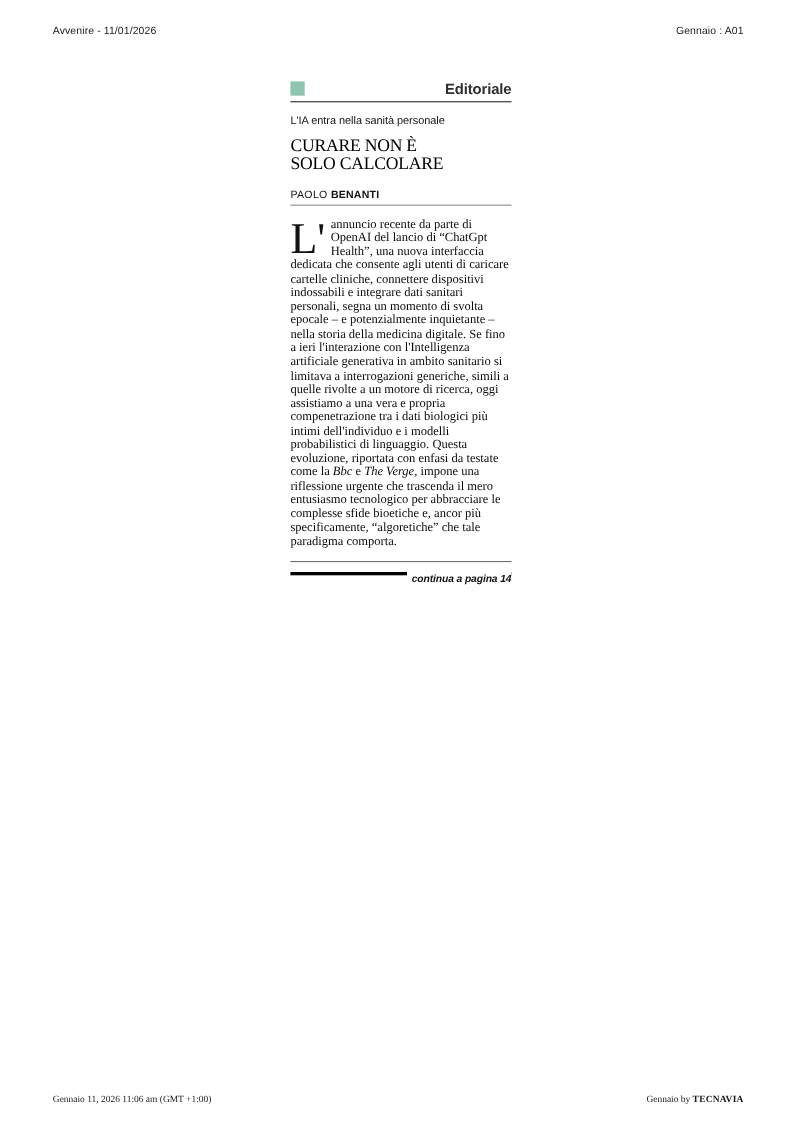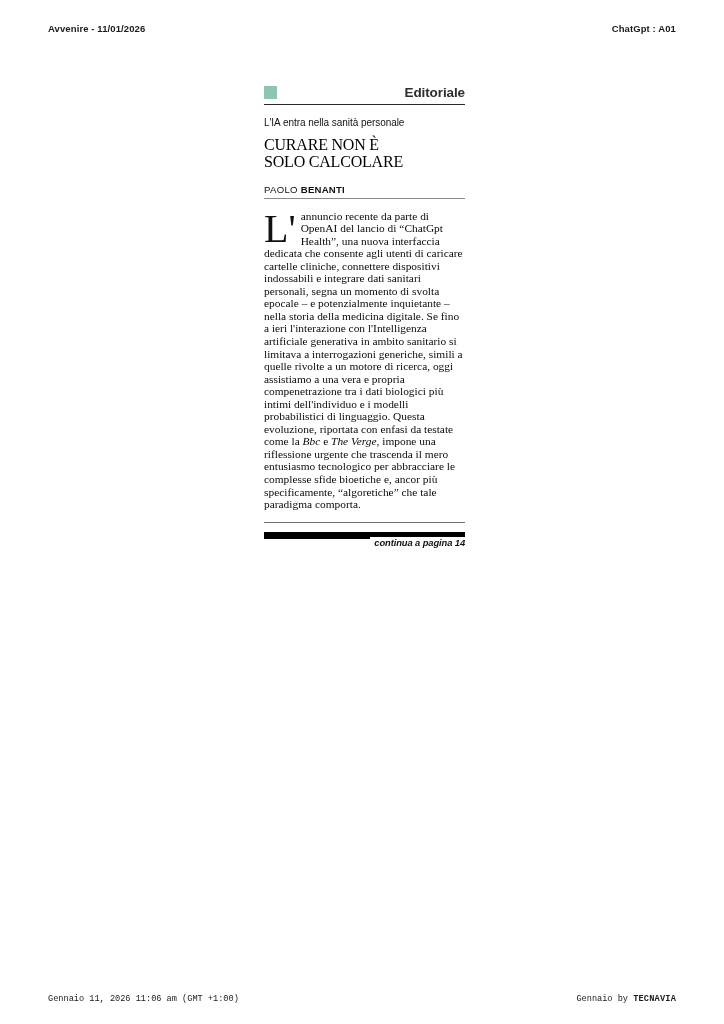--- a/index.html
+++ b/index.html
@@ -26,27 +26,26 @@
     display: flex;
     justify-content: space-between;
     align-items: center;
   }
   .page-header .meta {
     font-family: "Liberation Sans", sans-serif;
     font-size: 9.5px;
     color: #1a1a1a;
     letter-spacing: 0.1px;
     white-space: nowrap;
-    font-weight: bold;
   }
 
   
   .clipping {
     position: absolute;
-    top: 82px;
+    top: 70px;
     left: 264px;
     width: 201px;
   }
 
   
   .section-strip {
     position: relative;
     height: 22px;
     border-bottom: 1.6px solid #2b2b2b;
     display: flex;
@@ -128,21 +127,21 @@
   
   .jump-wrap {
     margin-top: 11px;
   }
   .jump-rule {
     border-top: 1px solid #6e6e6e;
     height: 0;
   }
   .jump-line {
     margin-top: 9px;
-    border-top: 7px solid #000000;
+    border-top: 3px solid #000000;
     position: relative;
     text-align: right;
   }
   .jump-text {
     display: inline-block;
     background: #ffffff;
     padding-left: 4px;
     position: relative;
     top: -7px;
     font-family: "Liberation Sans", sans-serif;
@@ -158,33 +157,33 @@
     position: absolute;
     bottom: 18px;
     left: 48px;
     right: 48px;
     height: 14px;
     display: flex;
     justify-content: space-between;
     align-items: center;
   }
   .page-footer .meta {
-    font-family: Liberation Mono, monospace;
+    font-family: Liberation Serif, serif;
     font-size: 8.6px;
     color: #1a1a1a;
     white-space: nowrap;
   }
   .page-footer .brand { font-weight: bold; letter-spacing: 0.2px; }
 </style>
 </head>
 <body>
 
 <div class="page-header">
   <span class="meta">Avvenire - 11/01/2026</span>
-  <span class="meta">ChatGpt : A01</span>
+  <span class="meta">Gennaio : A01</span>
 </div>
 
 <div class="clipping">
 
   <div class="section-strip">
     <span class="section-square"></span>
     <span class="section-label">Editoriale</span>
   </div>
 
   <div class="kicker">L'IA entra nella sanità personale</div>

